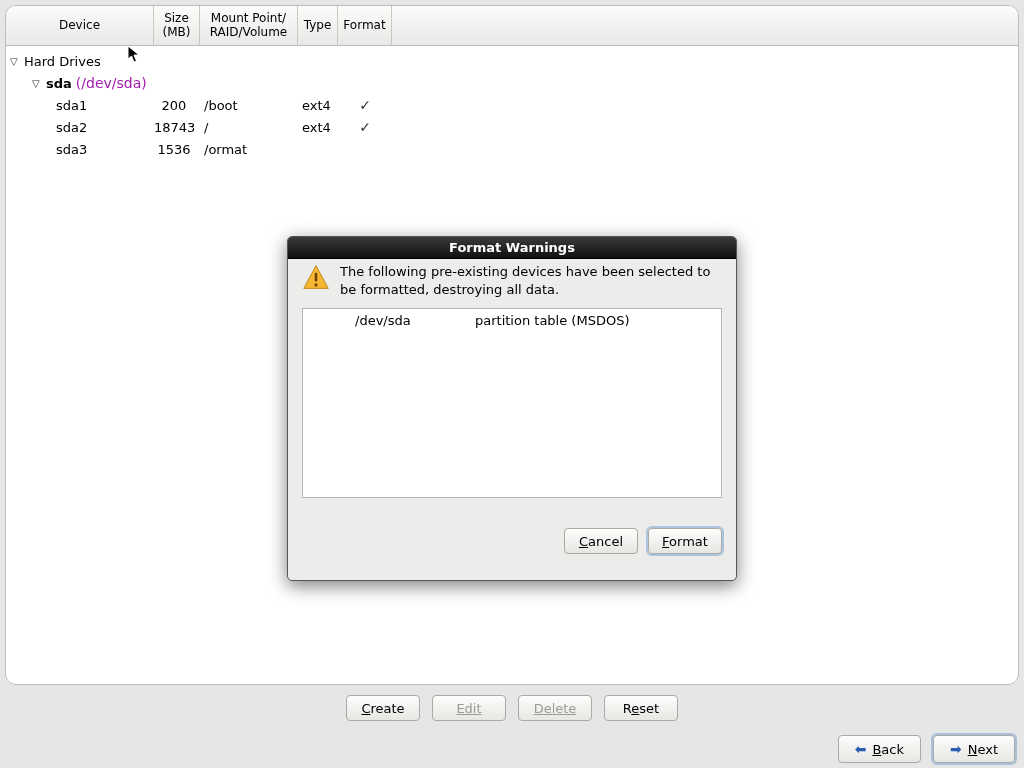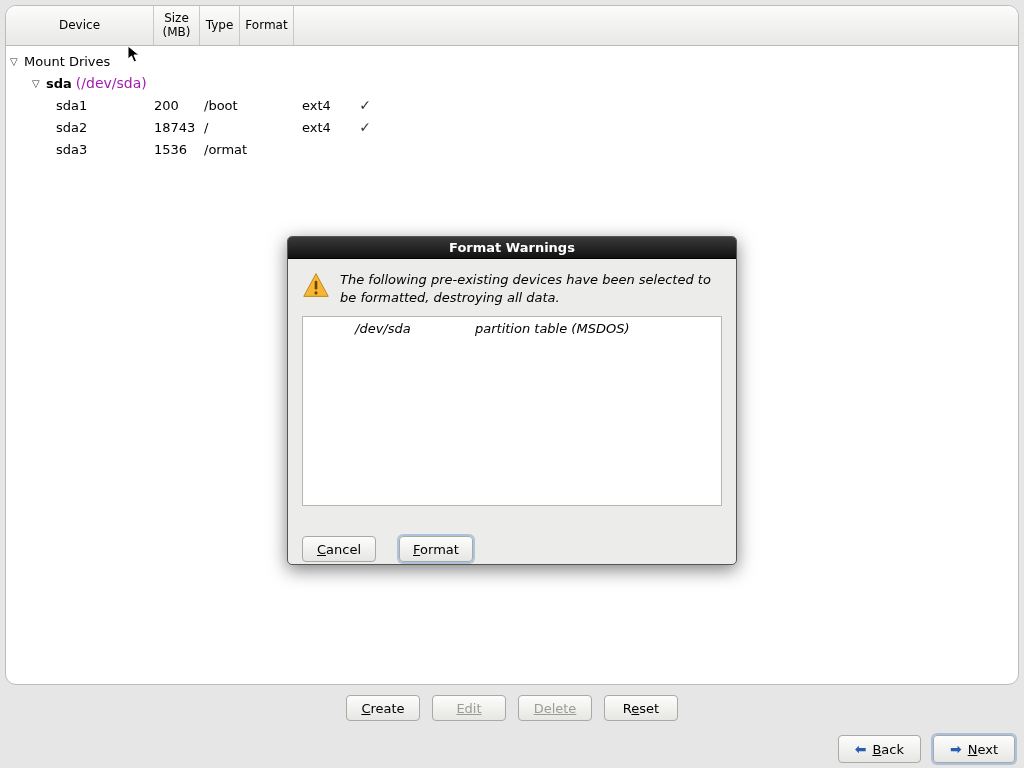--- a/index.html
+++ b/index.html
@@ -51,21 +51,21 @@
   .col-headers .col { border-right: 1px solid #c9c9c6; display:flex; align-items:center; justify-content:center; text-align:center; line-height:1.15; padding: 2px 6px;}
   .col-device { width:148px; }
   .col-size   { width:46px; }
   .col-mount  { width:98px; }
   .col-type   { width:40px; }
   .col-format { width:54px; }
 
   .tree-body { padding: 4px 0; }
   .tree-row { display:flex; align-items:center; height:22px; font-size:13px;}
   .tree-row .c-device { width:148px; display:flex; align-items:center; }
-  .tree-row .c-size   { width:46px; text-align:left; padding-right:6px;}
+  .tree-row .c-size   { width:46px; text-align:center; padding-right:6px;}
   .tree-row .c-mount  { width:98px; padding-left:4px;}
   .tree-row .c-type   { width:40px; text-align:left; padding-left:4px;}
   .tree-row .c-format { width:54px; text-align:center;}
   .indent-0 { padding-left:4px; }
   .indent-1 { padding-left:26px; }
   .indent-2 { padding-left:50px; }
   .tri { display:inline-block; width:12px; margin-right:2px; font-size:10px; color:#333; }
   .sub { color:#a21caf; font-size:14px; margin-left:4px;}
   .check { font-size:14px; color:#333; }
 
@@ -130,64 +130,69 @@
     background:linear-gradient(#3a3a3a,#111);
     color:#fff;
     font-weight:bold;
     font-size:13px;
     height:22px;
     display:flex;
     align-items:center;
     justify-content:center;
     border-bottom:1px solid #000;
   }
-  .dlg-body { padding:12px 14px 12px 14px;font-style:italic; }
+  .dlg-body { padding:4px 14px 12px 14px; }
   .dlg-msg { display:flex; gap:10px; align-items:flex-start; margin-bottom:10px;}
   .dlg-msg .warn-icon svg { width:28px; height:28px; }
   .dlg-msg p { font-size:13px; line-height:1.35; }
   .dlg-list {
     background:#fff;
     border:1px solid #b5b5b1;
     height:190px;
     padding:4px 8px;
     font-size:13px;
     display:flex;
     flex-direction:column;
   }
   .dlg-list-row { display:flex;margin-left:44px; }
   .dlg-list-row .d-dev  { width:120px; }
   .dlg-buttons {
     display:flex;
-    gap:23px;
-    padding:18px 14px 2px 14px;
+    justify-content:flex-end;
+    gap:10px;
+    padding:18px 14px 26px 14px;
   }
   .cursor { position:absolute; left:127px; top:45px; pointer-events:none; }
   .cursor svg { width:16px; height:20px; }
 </style>
 </head>
 <body>
 
 <div class="page">
 
 
   <div class="tree-panel">
     <div class="col-headers">
       <div class="col col-device">Device</div>
       <div class="col col-size">
           <span style="white-space:pre-line">Size (MB)</span>
         </div>
+      <div class="col col-mount">
+          <span style="white-space:pre-line">Mount Point/
+RAID/Volume</span>
+        </div>
       <div class="col col-type">Type</div>
       <div class="col col-format">Format</div>
     </div>
 
     <div class="tree-body">
       <div class="tree-row">
         <div class="c-device indent-0">
             <span class="tri">▽</span>
-            <span>Mount Drives</span>
+            <span>Hard Drives</span>
           </div>
       </div>
       <div class="tree-row">
         <div class="c-device indent-1">
             <span class="tri">▽</span>
             <b>sda</b>
             <span class="sub">(/dev/sda)</span>
           </div>
       </div>
 

